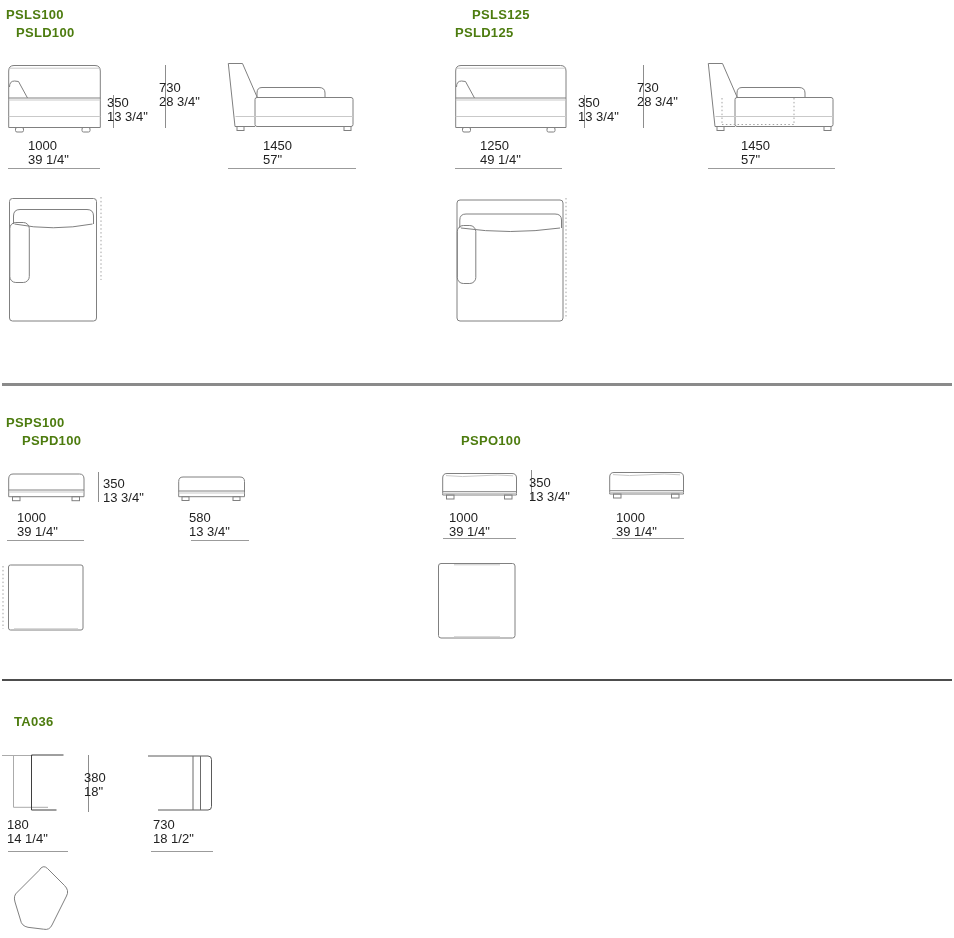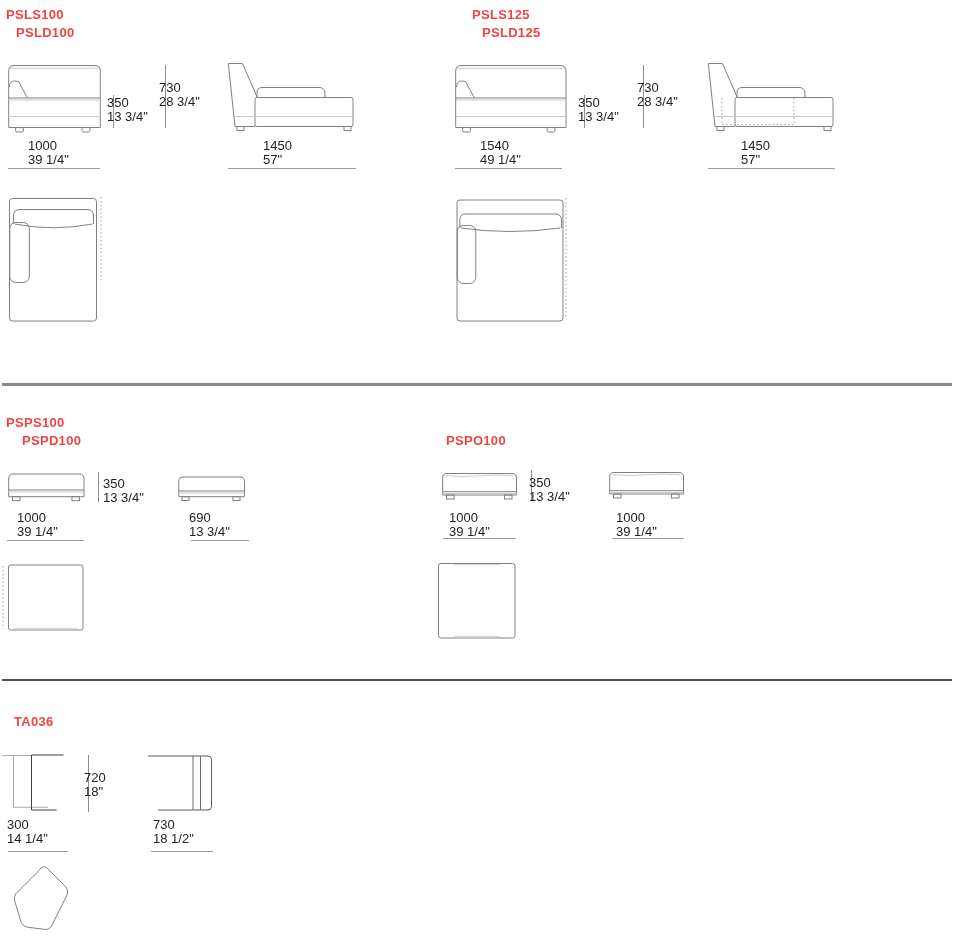--- a/index.html
+++ b/index.html
@@ -1,19 +1,19 @@
 <!DOCTYPE html>
 <html><head>
 <meta charset="utf-8">
 <style>
   *{margin:0;padding:0;box-sizing:border-box}
   html,body{background:#fff}
   body{font-family:"Liberation Sans","DejaVu Sans",sans-serif}
   .sheet{position:relative;width:954px;height:938px;background:#ffffff;overflow:hidden}
-  .code{position:absolute;font-weight:700;font-size:13px;color:#ef4444;letter-spacing:.3px;white-space:nowrap}
+  .code{position:absolute;font-weight:700;font-size:13px;color:#4d7c0f;letter-spacing:.3px;white-space:nowrap}
   .dim{position:absolute;font-size:13px;line-height:14px;color:#222;text-align:left;white-space:nowrap}
   .vline{position:absolute;width:0;border-left:1px solid #8d8d8d}
   .uline{position:absolute;height:1px;background:#9b9b9b}
   .divider{position:absolute;left:2px;width:950px}
   .divider.d1{top:383px;height:3px;background:#8a8a8a}
   .divider.d2{top:679px;height:2px;background:#4d4d4d}
   svg.draw{position:absolute;overflow:visible}
   svg.draw path, svg.draw rect, svg.draw line{fill:none;stroke:#808080;stroke-width:1}
   .lt{stroke:#c9c9c9 !important}
   .dk{stroke:#3f3f3f !important}
@@ -79,21 +79,21 @@
       <rect x="1.5" y="6.5" width="87" height="122.5" rx="3"></rect>
       <path d="M5.5,32 L5.5,24 Q5.5,17.5 12,17.5 L79,17.5 Q85.5,17.5 85.5,24 L85.5,32"></path>
       <path d="M6.5,32 Q45,39.5 84.5,32"></path>
       <rect x="1.8" y="30.5" width="19.5" height="60" rx="6"></rect>
       <line class="dash" x1="93" y1="5" x2="93" y2="88"></line>
     </svg>
   </section>
 
   <section>
     <div class="code" style="left:472px;top:7px">PSLS125</div>
-    <div class="code" style="left:482px;top:25px">PSLD125</div>
+    <div class="code" style="left:455px;top:25px">PSLD125</div>
 
     <svg class="draw" style="left:455px;top:62px" width="112" height="72" viewBox="0 0 112 72">
       <path d="M0.7,9 Q0.7,3.5 6,3.5 L105.5,3.5 Q111,3.5 111,9 L111,65.5 L0.7,65.5 Z"></path>
       <line class="lt" x1="2" y1="6.2" x2="110" y2="6.2"></line>
       <line x1="0.7" y1="36" x2="111" y2="36"></line>
       <line class="lt" x1="0.7" y1="38" x2="111" y2="38"></line>
       <line class="lt" x1="0.7" y1="54.5" x2="111" y2="54.5"></line>
       <path d="M1.5,25 Q1.5,19 6.5,19 L10.5,19.5 L19.5,36"></path>
       <rect x="7.5" y="65.5" width="8" height="4.5" rx="1.5"></rect>
       <rect x="92" y="65.5" width="8" height="4.5" rx="1.5"></rect>
@@ -105,21 +105,21 @@
       <div>13 3/4"</div>
     </div>
 
     <div class="vline" style="left:643px;top:65px;height:63px"></div>
     <div class="dim" style="left:637px;top:81px;width:62px">
       <div>730</div>
       <div>28 3/4"</div>
     </div>
 
     <div class="dim" style="left:480px;top:139px;width:62px">
-      <div>1540</div>
+      <div>1250</div>
       <div>49 1/4"</div>
     </div>
     <div class="uline" style="left:455px;top:168px;width:107px"></div>
 
     <svg class="draw" style="left:706px;top:60px" width="130" height="72" viewBox="0 0 130 72">
       <path d="M2.3,3.5 L16.5,3.5 L31.5,38"></path>
       <path d="M2.3,3.5 L9,66.5"></path>
       <path d="M31,38 L31,33 Q31,27.5 36,27.5 L93,27.5 Q99,27.5 99,33 L99,38"></path>
       <rect x="29" y="37.5" width="98" height="29" rx="2"></rect>
       <line x1="9" y1="66.5" x2="29" y2="66.5"></line>
@@ -174,34 +174,34 @@
 
     <svg class="draw" style="left:178px;top:476px" width="68" height="28" viewBox="0 0 68 28">
       <path d="M0.7,5.5 Q0.7,1 5,1 L62,1 Q66.5,1 66.5,5.5 L66.5,20.7 L0.7,20.7 Z"></path>
       <line x1="0.7" y1="15" x2="66.5" y2="15"></line>
       <line class="lt" x1="0.7" y1="17" x2="66.5" y2="17"></line>
       <rect x="4" y="20.7" width="7" height="3.8"></rect>
       <rect x="55" y="20.7" width="7" height="3.8"></rect>
     </svg>
 
     <div class="dim" style="left:189px;top:511px;width:62px">
-      <div>690</div>
+      <div>580</div>
       <div>13 3/4"</div>
     </div>
     <div class="uline" style="left:191px;top:540px;width:58px"></div>
 
     <svg class="draw" style="left:0px;top:558px" width="92" height="78" viewBox="0 0 92 78">
       <line class="dash" x1="3" y1="8" x2="3" y2="71"></line>
       <rect x="8.5" y="7" width="74.5" height="65" rx="2"></rect>
       <line class="lt" x1="14" y1="70.8" x2="78" y2="70.8"></line>
     </svg>
   </section>
 
   <section>
-    <div class="code" style="left:446px;top:433px">PSPO100</div>
+    <div class="code" style="left:461px;top:433px">PSPO100</div>
 
     <svg class="draw" style="left:442px;top:472px" width="76" height="31" viewBox="0 0 76 31">
       <path d="M0.7,6 Q0.7,1.5 5,1.5 L70,1.5 Q74.5,1.5 74.5,6 L74.5,23 L0.7,23 Z"></path>
       <path class="lt" d="M4,3.6 Q20,5.4 38,3.8 T71,3.8"></path>
       <line x1="0.7" y1="19.7" x2="74.5" y2="19.7"></line>
       <line class="lt" x1="0.7" y1="21.5" x2="74.5" y2="21.5"></line>
       <rect x="4.5" y="23" width="7.5" height="4"></rect>
       <rect x="62.5" y="23" width="7.5" height="4"></rect>
     </svg>
 
@@ -248,26 +248,26 @@
       <line class="gy" x1="0" y1="1.5" x2="30.5" y2="1.5"></line>
       <line class="gy" x1="11.5" y1="1.5" x2="11.5" y2="53.3"></line>
       <line class="gy" x1="11.5" y1="53.3" x2="46" y2="53.3"></line>
       <line class="dk" x1="29.5" y1="1" x2="61.5" y2="1"></line>
       <line class="dk" x1="29.5" y1="1" x2="29.5" y2="56"></line>
       <line class="dk" x1="29.5" y1="56" x2="54.5" y2="56"></line>
     </svg>
 
     <div class="vline" style="left:88px;top:755px;height:57px"></div>
     <div class="dim" style="left:84px;top:771px;width:52px">
-      <div>720</div>
+      <div>380</div>
       <div>18"</div>
     </div>
 
     <div class="dim" style="left:7px;top:818px;width:62px">
-      <div>300</div>
+      <div>180</div>
       <div>14 1/4"</div>
     </div>
     <div class="uline" style="left:8px;top:851px;width:60px"></div>
 
     <svg class="draw" style="left:148px;top:754px" width="66" height="60" viewBox="0 0 66 60">
       <path d="M0,2 L60,2 Q63.5,2 63.5,5.5 L63.5,52.5 Q63.5,56 60,56 L10,56" style="stroke:#5a5a5a"></path>
       <line x1="45" y1="2" x2="45" y2="56" style="stroke:#6b6b6b"></line>
       <line x1="52.5" y1="2" x2="52.5" y2="56" style="stroke:#6b6b6b"></line>
     </svg>
 

